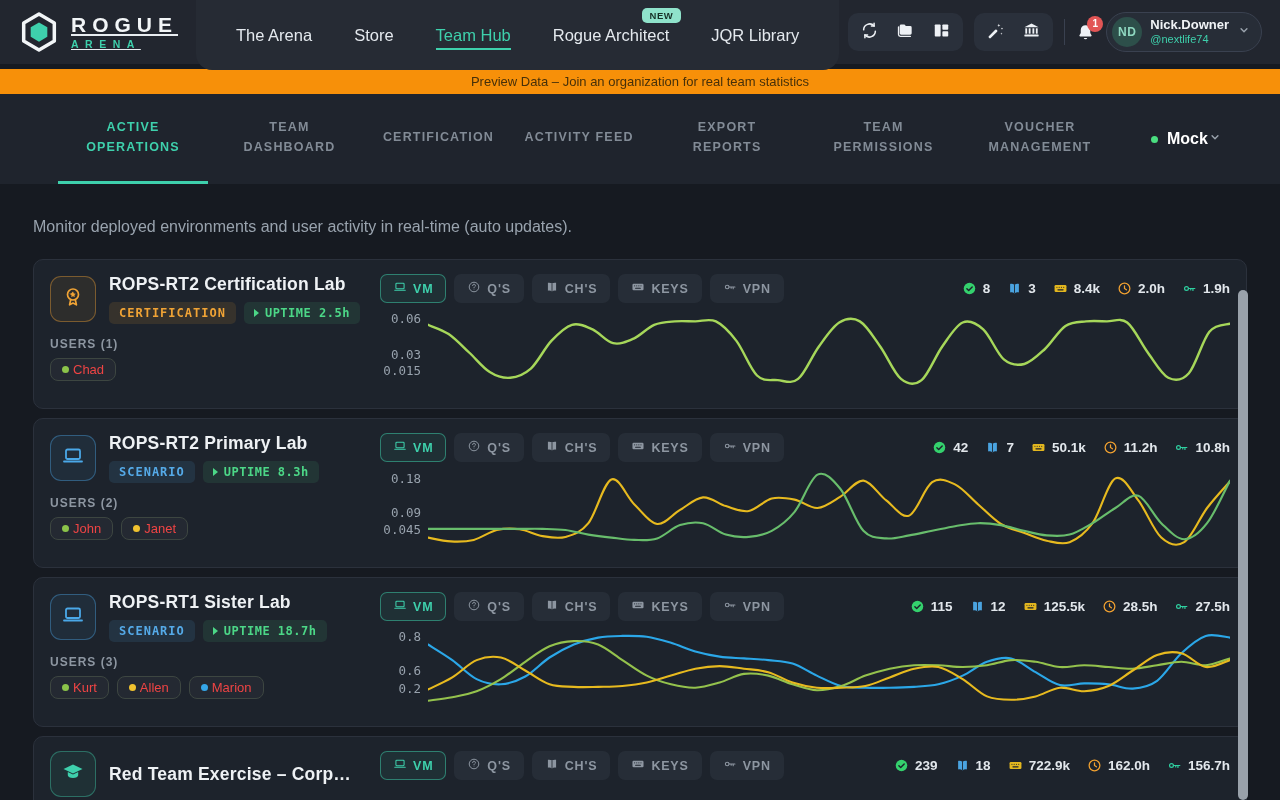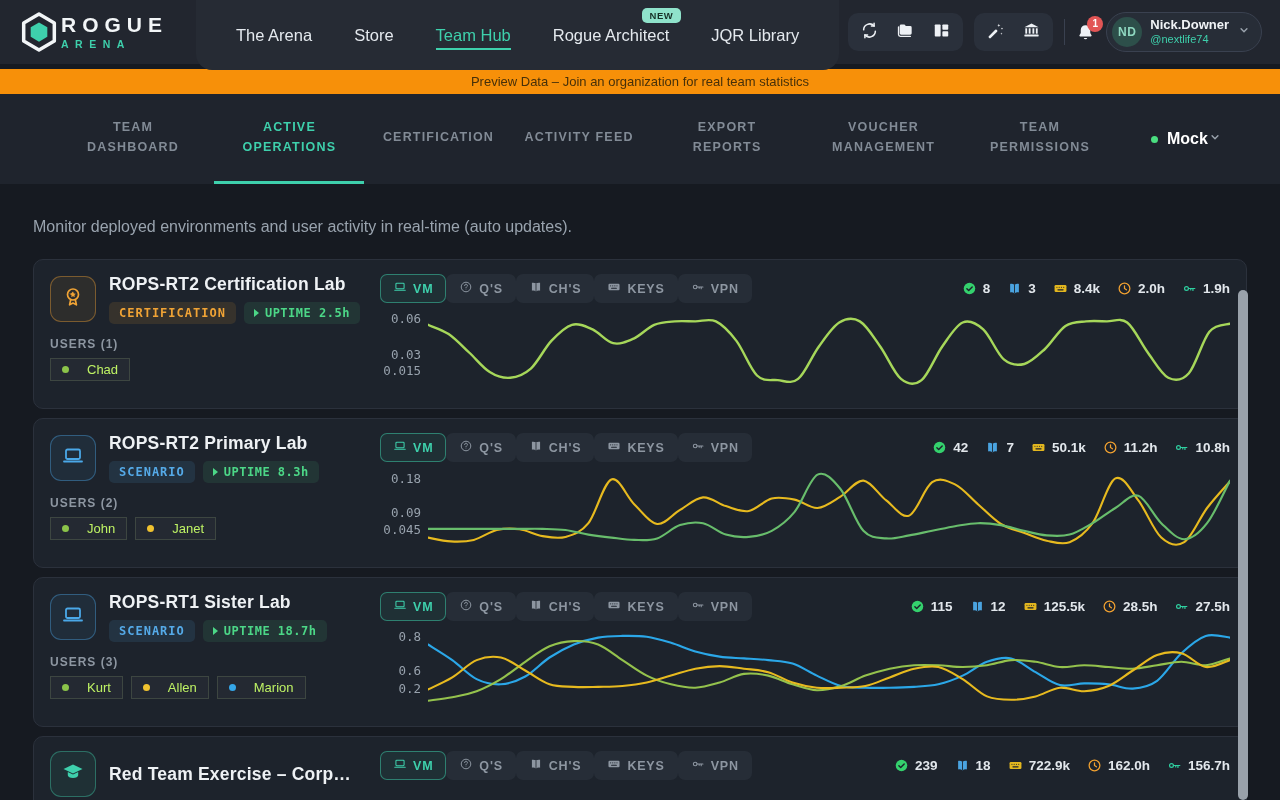--- a/index.html
+++ b/index.html
@@ -1,21 +1,21 @@
 <!DOCTYPE html>
 <html><head>
 <meta charset="utf-8">
 <style>
   * { box-sizing: border-box; }
   body { margin:0; background:#14181f; font-family:"Liberation Sans","DejaVu Sans",sans-serif; color:#e8ecf0; }
   .app { position:relative; width:1280px; height:800px; overflow:hidden; background:#161a21; }
 
   
   header { position:relative; height:64px; background:#22262f; display:flex; align-items:center; padding:0 18px; }
-  .brand { display:flex; align-items:center; gap:1px; }
+  .brand { display:flex; align-items:center; gap:11px;text-decoration:underline; }
   .brand .logo svg { width:42px; height:42px; display:block; }
   .brand-text { display:flex; flex-direction:column; line-height:1; }
   .brand-title { font-size:21px; font-weight:bold; letter-spacing:6px; color:#f2f5f7; }
   .brand-sub { font-size:10.5px; letter-spacing:6.5px; color:#3ed0ac; margin-top:4px; font-weight:bold; }
   .navpanel { position:absolute; left:196px; top:0; height:70px; background:#262b34; border-radius:0 0 16px 16px; display:flex; align-items:center; gap:42px; padding:0 40px; z-index:5; }
   .nav-item { position:relative; font-size:16.5px; color:#e4e9ee; cursor:pointer; padding:5px 0; white-space:nowrap; }
   .nav-item.active { color:#3ed0ac; border-bottom:2px solid #3ed0ac; padding-bottom:3px; }
   .new-badge { position:absolute; top:-13px; right:-12px; background:#8fe3cb; color:#173228; font-size:9.5px; font-weight:bold; padding:2px 8px; border-radius:5px; letter-spacing:.5px; }
   .header-right { margin-left:auto; display:flex; align-items:center; gap:11px; }
   .icon-group { background:#2a303b; border-radius:10px; padding:8px 12px; display:flex; gap:17px; align-items:center; }
@@ -53,26 +53,26 @@
   .icon-box { width:46px; height:46px; border-radius:11px; border:1.5px solid; display:flex; align-items:center; justify-content:center; flex:none; }
   .icon-box svg { width:24px; height:24px; }
   .card-title { font-size:17.5px; font-weight:bold; color:#eef1f4; letter-spacing:.2px; white-space:nowrap; }
   .card-title.trunc { max-width:248px; overflow:hidden; text-overflow:ellipsis; }
   .badges { display:flex; gap:8px; margin-top:7px; }
   .type-badge { font-family:"DejaVu Sans Mono","Liberation Mono",monospace; font-size:12px; font-weight:bold; letter-spacing:1px; padding:4px 10px; border-radius:5px; white-space:nowrap; }
   .uptime-badge { font-family:"DejaVu Sans Mono","Liberation Mono",monospace; font-size:12px; font-weight:bold; color:#4cd787; background:rgba(76,215,135,.1); padding:4px 10px; border-radius:5px; display:flex; align-items:center; gap:6px; letter-spacing:.5px; white-space:nowrap; }
   .tri { width:0; height:0; border-left:5px solid currentColor; border-top:4px solid transparent; border-bottom:4px solid transparent; display:inline-block; }
   .users-label { margin-top:13px; font-size:12px; font-weight:bold; letter-spacing:1px; color:#8d96a1; }
   .chips { margin-top:7px; display:flex; gap:8px; }
-  .chip { display:flex; align-items:center; gap:18px; font-size:13px; color:#bef264; background:rgba(255,255,255,.03); border:1px solid #3d4641; border-radius:0; padding:3px 11px; }
+  .chip { display:flex; align-items:center; gap:4px; font-size:13px; color:#ef4444; background:rgba(255,255,255,.03); border:1px solid #3d4641; border-radius:8px; padding:3px 11px; }
   .chip-dot { width:7px; height:7px; border-radius:50%; }
 
   .card-right { display:flex; flex-direction:column; min-width:0; }
   .row-top { display:flex; justify-content:space-between; align-items:center; }
-  .env-buttons { display:flex; gap:0; }
+  .env-buttons { display:flex; gap:8px; }
   .env-btn { display:flex; align-items:center; gap:6px; font-size:12.5px; font-weight:bold; letter-spacing:.8px; color:#8d96a1; background:#262d37; border:1px solid transparent; border-radius:7px; padding:5px 12px; cursor:pointer; font-family:inherit; }
   .env-btn svg { width:14px; height:14px; }
   .env-btn.active { color:#3ed0ac; background:rgba(62,208,172,.08); border-color:rgba(62,208,172,.5); }
   .stats { display:flex; gap:17px; align-items:center; }
   .stat { display:flex; align-items:center; gap:6px; }
   .stat .s-icon svg { width:15px; height:15px; display:block; }
   .stat-value { font-size:13.5px; font-weight:bold; color:#e2e7ec; }
   .chart-row { display:flex; margin-top:4px; flex:1; min-height:0; }
   .ylabels { width:48px; position:relative; flex:none; }
   .tick { position:absolute; right:7px; transform:translateY(-50%); font-family:"DejaVu Sans Mono","Liberation Mono",monospace; font-size:12.5px; color:#98a2ad; white-space:nowrap; }
@@ -169,27 +169,27 @@
       </div>
     </div>
   </header>
 
   <div class="banner" style="background: rgb(247, 144, 9);">
     <span>Preview Data – Join an organization for real team statistics</span>
   </div>
 
   <nav class="tabbar">
     <div id="tabs">
+        <div class="tab active">ACTIVE OPERATIONS</div>
         <div class="tab">TEAM DASHBOARD</div>
-        <div class="tab active">ACTIVE OPERATIONS</div>
         <div class="tab">CERTIFICATION</div>
         <div class="tab">ACTIVITY FEED</div>
         <div class="tab">EXPORT REPORTS</div>
+        <div class="tab">TEAM PERMISSIONS</div>
         <div class="tab">VOUCHER MANAGEMENT</div>
-        <div class="tab">TEAM PERMISSIONS</div>
       </div>
     <div class="mock-sel">
       <span class="mock-dot" style="background: rgb(74, 222, 128);"></span>
       <span class="mock-label">Mock</span>
       <span class="chev" id="mock-chev"><svg viewBox="0 0 24 24" fill="none" stroke="currentColor" stroke-width="2.4" stroke-linecap="round" stroke-linejoin="round">
             <path d="M7 10l5 5 5-5"></path>
           </svg></span>
     </div>
   </nav>
 

